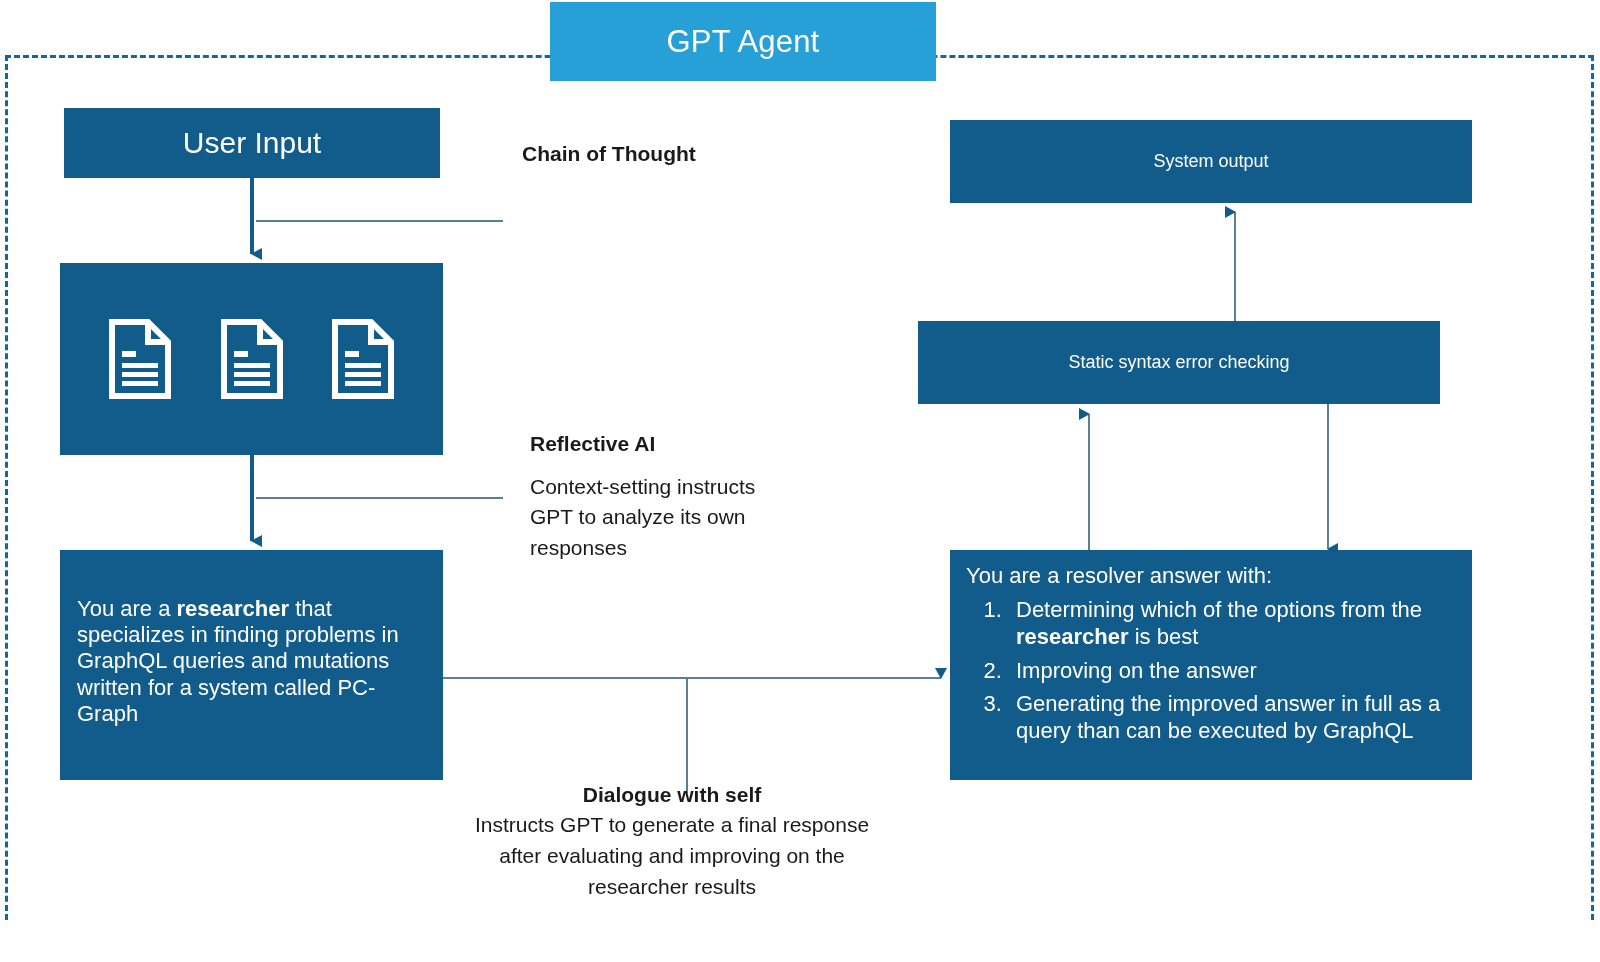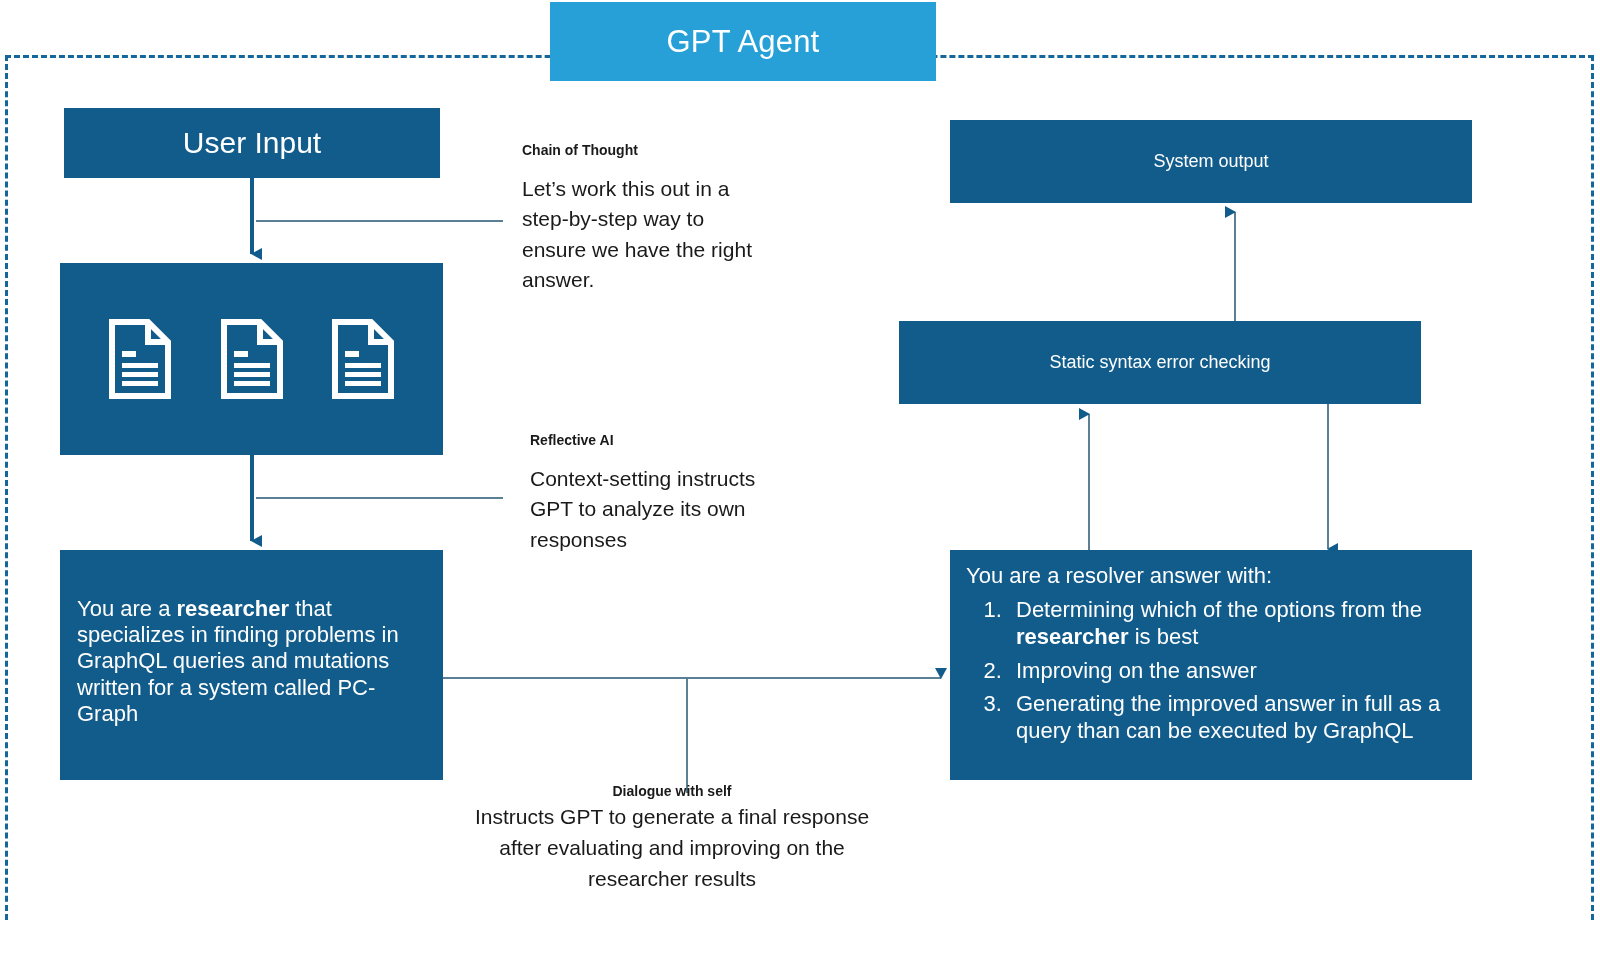--- a/index.html
+++ b/index.html
@@ -55,21 +55,21 @@
     text-align: center;
   }
   .box-title { font-size: 30px; }
   .box-title-sm { font-size: 18px; }
 
   
   #user-input-box { left: 64px; top: 108px; width: 376px; height: 70px; align-items: center; }
   #docs-box       { left: 60px; top: 263px; width: 383px; height: 192px; }
   #researcher-box { left: 60px; top: 550px; width: 383px; height: 230px; padding: 46px 17px 0 17px; }
   #system-output-box { left: 950px; top: 120px; width: 522px; height: 83px; }
-  #static-check-box  { left: 899px; top: 321px; width: 522px; height: 83px; }
+  #static-check-box  { left: 918px; top: 321px; width: 522px; height: 83px; }
   #resolver-box      { left: 950px; top: 550px; width: 522px; height: 230px; padding: 13px 16px 0 12px; }
 
   
   .prompt-text {
     font-size: 22px;
     line-height: 1.19;
     color: #ffffff;
   }
   .prompt-text b { font-weight: bold; }
 
@@ -87,21 +87,21 @@
     position: absolute;
     left: 0; top: 0; width: 100%; height: 100%;
     display: flex; align-items: center; justify-content: space-evenly;
   }
   .doc-icon { width: 64px; height: 80px; }
 
   
   .anno { position: absolute; color: #1a1a1a; }
   .anno .anno-title {
     font-weight: bold;
-    font-size: 14px;
+    font-size: 21px;
     margin-bottom: 16px;
   }
   .anno .anno-body {
     font-size: 21px;
     line-height: 1.45;
   }
   #anno-cot { left: 522px; top: 142px; width: 240px; }
   #anno-refl { left: 530px; top: 432px; width: 230px; }
   #anno-dialogue {
     left: 470px; top: 783px; width: 404px;
@@ -207,21 +207,20 @@
     <div class="resolver-lead">You are a resolver answer with:</div>
     <ol class="resolver-list">
       <li><span>Determining which of the options from the </span><b>researcher</b><span> is best</span></li>
       <li><span>Improving on the answer</span><b></b><span></span></li>
       <li><span>Generating the improved answer in full as a query than can be executed by GraphQL</span><b></b><span></span></li>
     </ol>
   </div>
 
   <div class="anno" id="anno-cot">
     <div class="anno-title">Chain of Thought</div>
-    <div class="anno-body">Let’s work this out in a step-by-step way to ensure we have the right answer.</div>
   </div>
 
   <div class="anno" id="anno-refl">
     <div class="anno-title">Reflective AI</div>
     <div class="anno-body">Context-setting instructs GPT to analyze its own responses</div>
   </div>
 
   <div class="anno" id="anno-dialogue">
     <div class="anno-title">Dialogue with self</div>
     <div class="anno-body">Instructs GPT to generate a final response after evaluating and improving on the researcher results</div>

